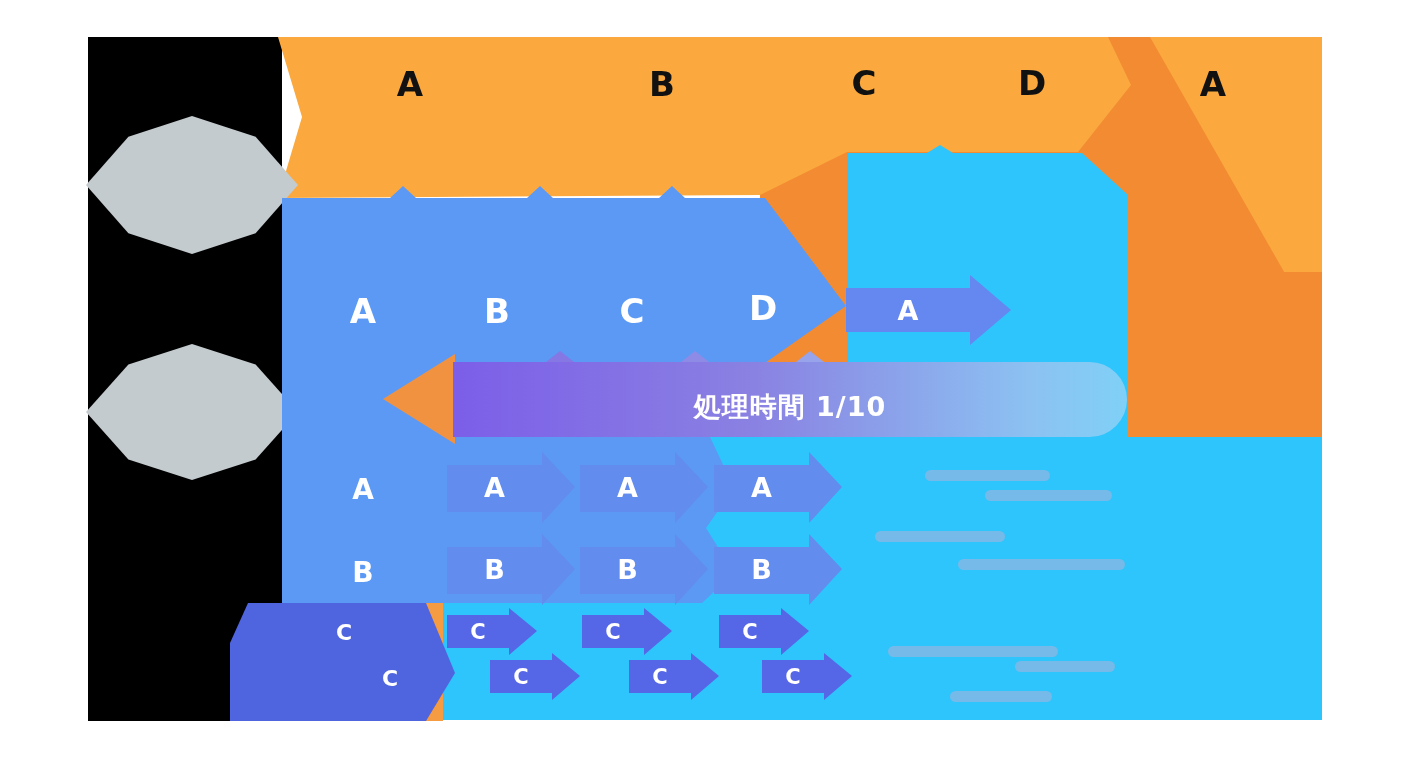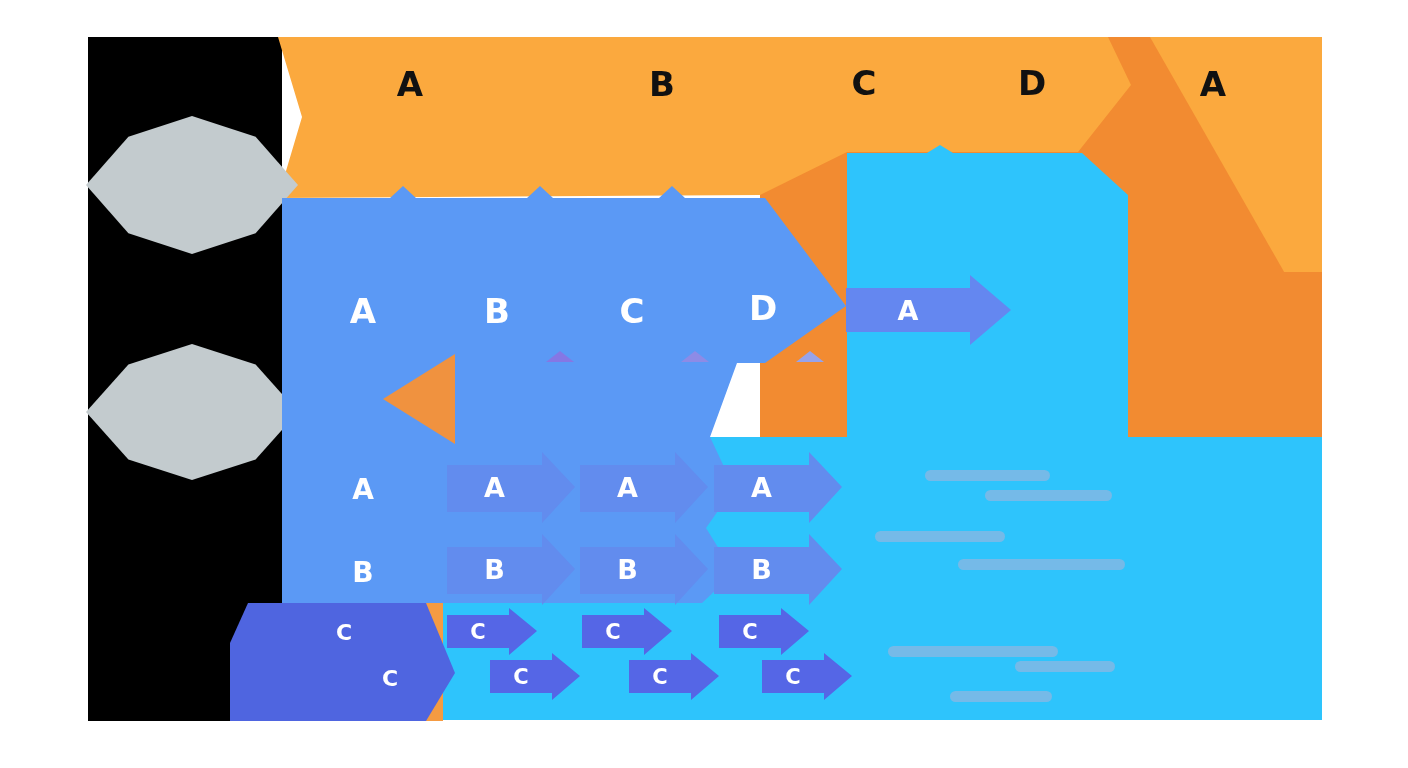--- a/index.html
+++ b/index.html
@@ -94,20 +94,23 @@
   <div class="abs streak" style="left:888px;top:646px;width:170px;"></div>
   <div class="abs streak" style="left:1015px;top:661px;width:100px;"></div>
   <div class="abs streak" style="left:950px;top:691px;width:102px;"></div>
 
   <div class="abs blockArrow">
     <span class="arrLbl">A</span>
   </div>
 
   <div class="abs tail-chev"></div>
 
+  <div class="abs banner">
+    <span class="banner-text">処理時間 1/10</span>
+  </div>
   <div class="abs bump bump1"></div>
   <div class="abs bump bump2"></div>
   <div class="abs bump bump3"></div>
 
   <span class="lbl blk" style="left:410px;top:84px;">A</span>
   <span class="lbl blk" style="left:662px;top:84px;">B</span>
   <span class="lbl blk" style="left:864px;top:83px;">C</span>
   <span class="lbl blk" style="left:1032px;top:83px;">D</span>
   <span class="lbl blk" style="left:1213px;top:84px;">A</span>
 

